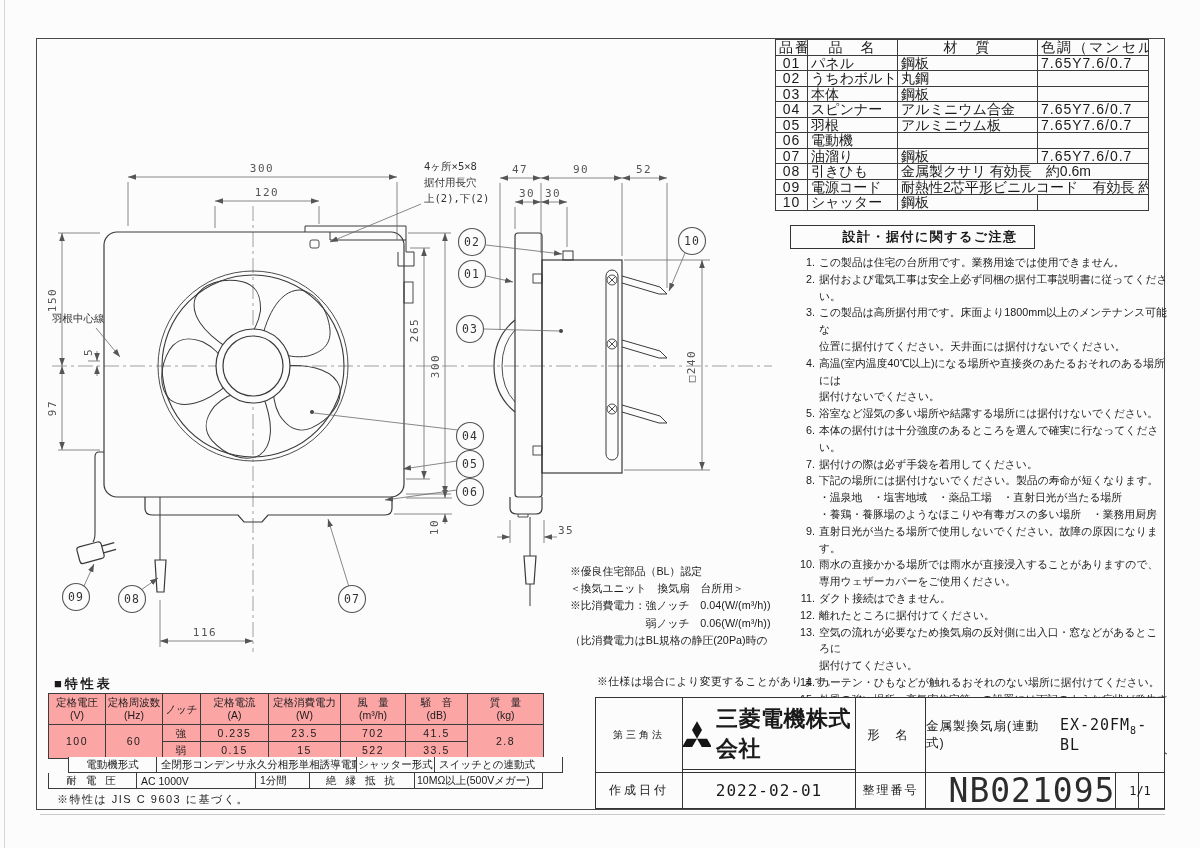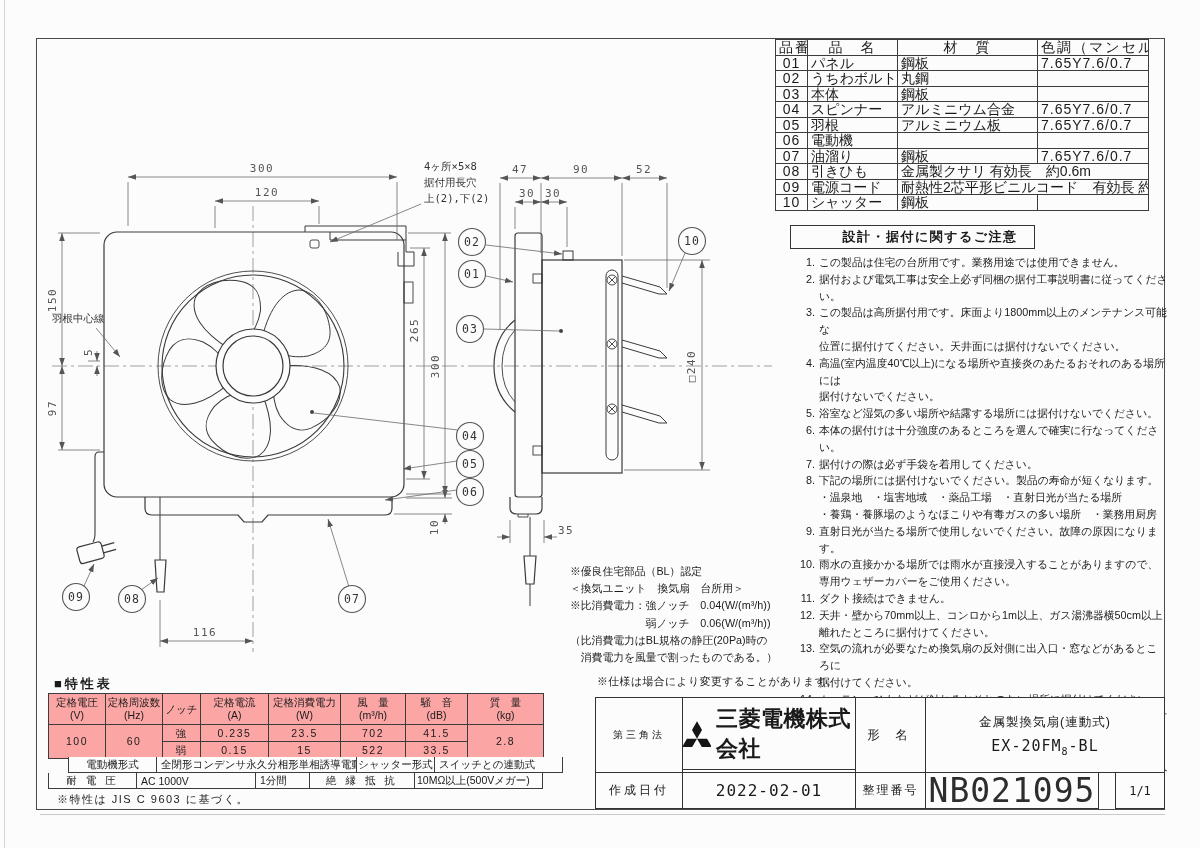--- a/index.html
+++ b/index.html
@@ -54,29 +54,29 @@
   .spec-foot { position:absolute; left:57px; top:792px; font-size:11px; letter-spacing:1.5px; }
 
   
   .tblock { position:absolute; left:595px; top:697px; width:570px; height:112px;
             background:#fcfcfc; }
   .tb-cell { position:absolute; box-sizing:border-box; border:1px solid #333;
              display:flex; align-items:center; justify-content:center; overflow:hidden; }
   .tb-proj      { left:0;   top:0;    width:88px;  height:76px; font-size:10px; letter-spacing:3px; }
   .tb-company   { left:87px; top:0;   width:174px; height:73px; font-size:22px; font-weight:bold; letter-spacing:0.5px; gap:5px; }
   .tb-modlabel  { left:260px; top:0;  width:71px;  height:76px; font-size:12.5px; letter-spacing:6px; }
-  .tb-product   { left:330px; top:0;  width:240px; height:76px; flex-direction:column; gap:6px; }
+  .tb-product   { left:330px; top:0;  width:240px; height:76px; flex-direction:row; gap:6px; }
   .tb-product .pname { font-size:12.5px; letter-spacing:1px; }
   .tb-product .pmodel { font-size:15px; letter-spacing:1px; font-family:"DejaVu Sans Mono",monospace; }
   .tb-product .pmodel sub { font-size:10px; }
   .tb-datelabel { left:0;   top:75px; width:88px;  height:37px; font-size:12px; letter-spacing:3px;text-align:right; }
   .tb-date      { left:87px; top:75px; width:174px; height:37px; font-size:16px; letter-spacing:1px;
                   font-family:"DejaVu Sans Mono",monospace; }
   .tb-numlabel  { left:260px; top:75px; width:71px; height:37px; font-size:12px; letter-spacing:2px; }
-  .tb-number    { left:330px; top:75px; width:174px; height:37px; font-size:33px; font-weight:normal;
+  .tb-number    { left:330px; top:75px; width:214px; height:37px; font-size:33px; font-weight:normal;
                   color:#2d2d2d; font-family:"DejaVu Sans Mono",monospace; transform-origin:center;
                   letter-spacing:1px; }
   .tb-page      { left:520px; top:75px; width:50px; height:37px; font-size:12px;
                   font-family:"DejaVu Sans Mono",monospace; }
   .mlogo { width:28px; height:26px; flex:0 0 28px; }
 </style>
 </head>
 <body>
 
 <div id="page">
@@ -442,21 +442,20 @@
       </div>
       <div class="note-item">
         <span class="note-num">11.</span>
         <span class="note-body">
           <div>ダクト接続はできません。</div>
         </span>
       </div>
       <div class="note-item">
         <span class="note-num">12.</span>
         <span class="note-body">
-          <div>天井・壁から70mm以上、コンロから1m以上、ガス湯沸器横50cm以上</div>
           <div>離れたところに据付けてください。</div>
         </span>
       </div>
       <div class="note-item">
         <span class="note-num">13.</span>
         <span class="note-body">
           <div>空気の流れが必要なため換気扇の反対側に出入口・窓などがあるところに</div>
           <div>据付けてください。</div>
         </span>
       </div>
@@ -470,21 +469,21 @@
         <span class="note-num">15.</span>
         <span class="note-body">
           <div>外風の強い場所・高気密住宅等への設置には下記のような症状が発生する</div>
           <div>場合があります。</div>
           <div>・羽根が止まったり逆転する。　・停止時に本体の隙間から外風が侵入する。</div>
           <div>・外風でシャッターがばたつく。・換気しない。</div>
         </span>
       </div>
     </div>
 
-  <div class="bl-info"><div>※優良住宅部品（BL）認定</div><div>＜換気ユニット　換気扇　台所用＞</div><div>※比消費電力：強ノッチ　0.04(W/(m³/h))</div><div>　　　　　　　弱ノッチ　0.06(W/(m³/h))</div><div>（比消費電力はBL規格の静圧(20Pa)時の</div><div>　消費電力を風量で割ったものである。）</div></div>
+  <div class="bl-info"><div>※優良住宅部品（BL）認定</div><div>＜換気ユニット　換気扇　台所用＞</div><div>※比消費電力：強ノッチ　0.04(W/(m³/h))</div><div>　　　　　　　弱ノッチ　0.06(W/(m³/h))</div><div>（比消費電力はBL規格の静圧(20Pa)時の</div></div>
   <div class="spec-note">※仕様は場合により変更することがあります。</div>
 
   <div class="spec-title">■特性表</div>
   <table class="spec">
     <colgroup>
         <col style="width:57px">
         <col style="width:57px">
         <col style="width:38px">
         <col style="width:68px">
         <col style="width:72px">

